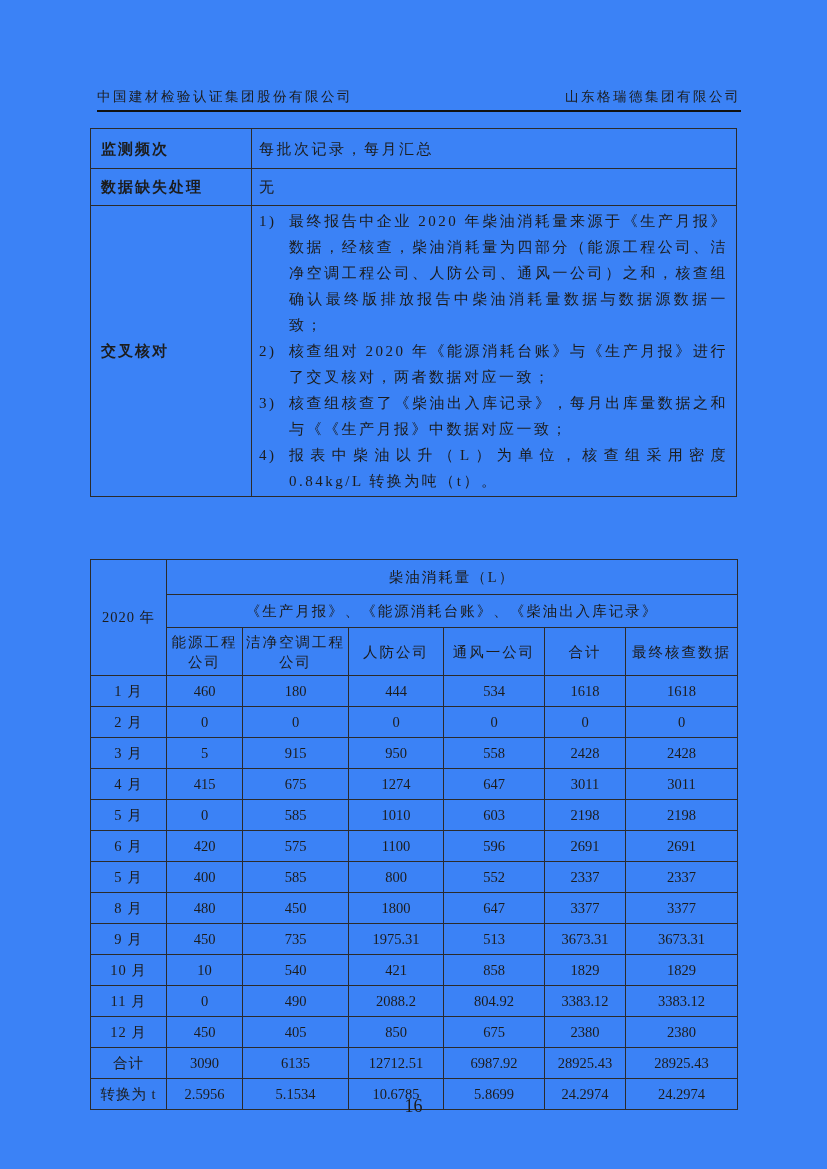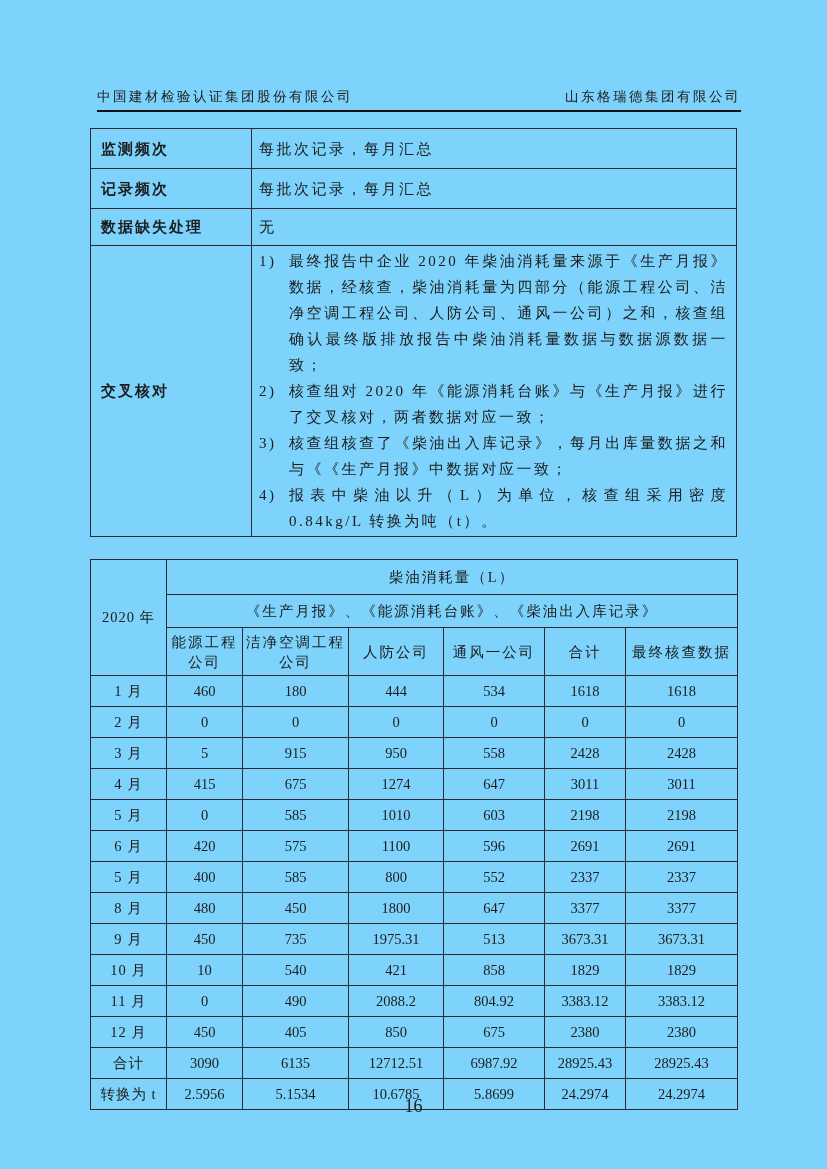--- a/index.html
+++ b/index.html
@@ -1,19 +1,19 @@
 <!DOCTYPE html>
 <html><head>
 <meta charset="utf-8">
 <style>
   html,body{margin:0;padding:0;background:#e8e8e8;}
   .page{
     position:relative;
     width:827px;height:1169px;
-    background:#7dd3fc;
+    background:#3b82f6;
     font-family:"Liberation Serif","DejaVu Serif",serif;
     color:#1c1c1c;
     overflow:hidden;
   }
   
   .header{
     position:absolute;left:97px;top:88px;width:644px;
     display:flex;justify-content:space-between;
     font-size:13.5px;letter-spacing:2.5px;white-space:nowrap;
   }
@@ -81,24 +81,20 @@
   <div class="header">
     <span>中国建材检验认证集团股份有限公司</span>
     <span>山东格瑞德集团有限公司</span>
   </div>
   <div class="header-rule"></div>
 
   <table class="info-table">
     <tbody>
       <tr class="r-monitor">
         <td class="label">监测频次</td>
-        <td class="content">每批次记录，每月汇总</td>
-      </tr>
-      <tr class="r-record">
-        <td class="label">记录频次</td>
         <td class="content">每批次记录，每月汇总</td>
       </tr>
       <tr class="r-missing">
         <td class="label">数据缺失处理</td>
         <td class="content">无</td>
       </tr>
       <tr class="r-cross">
         <td class="label">交叉核对</td>
         <td class="content content-top">
           <div id="cross-check-list">

